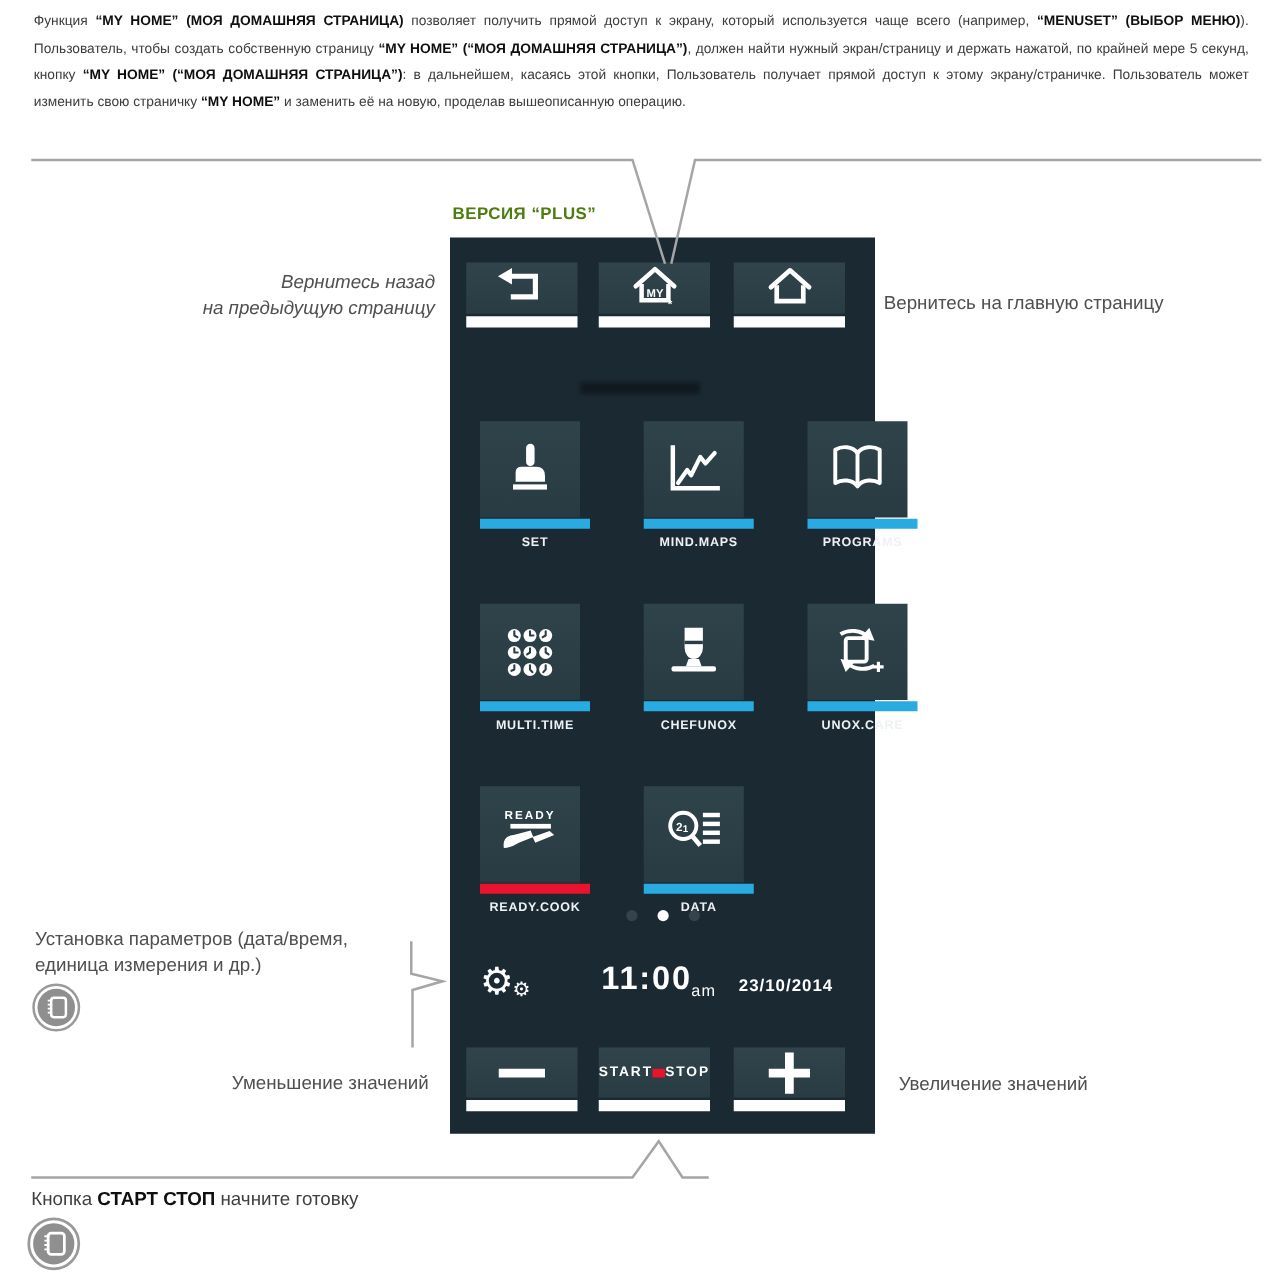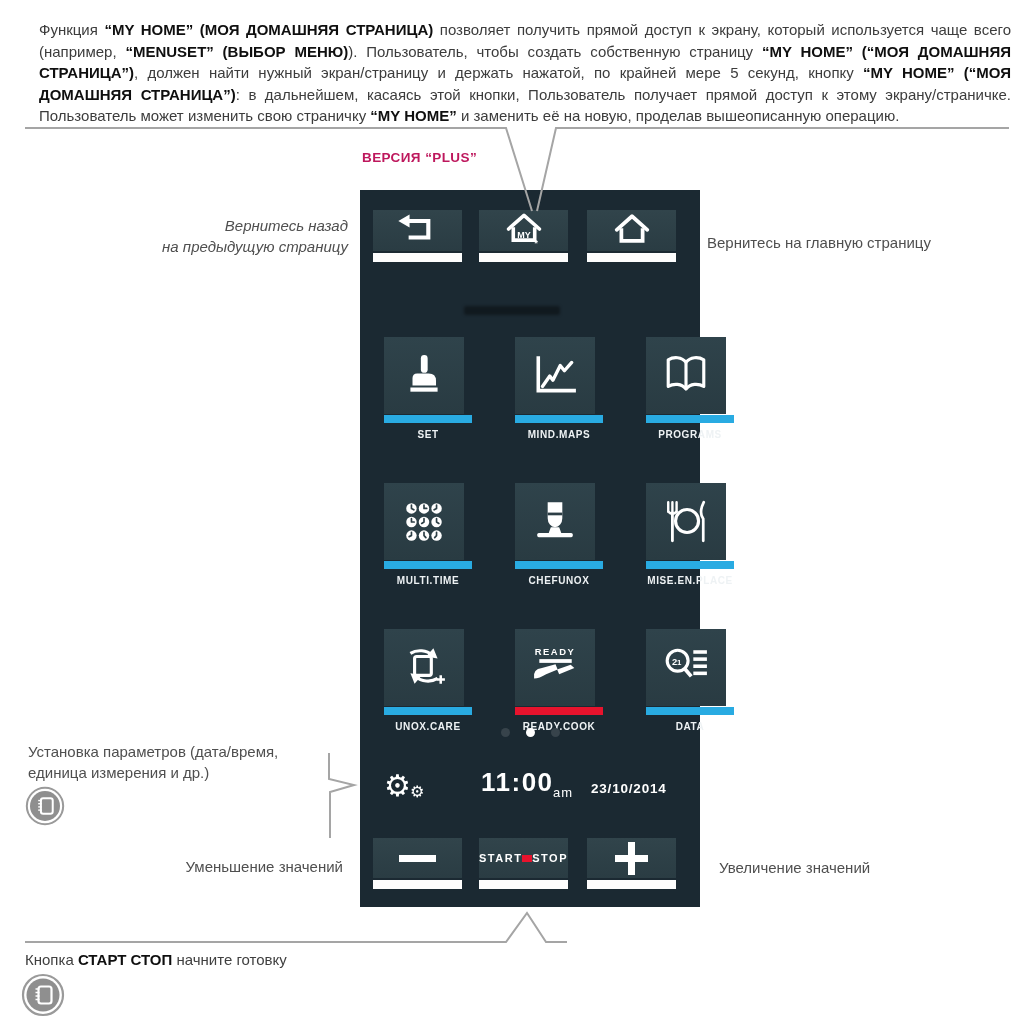--- a/index.html
+++ b/index.html
@@ -1,29 +1,29 @@
 <!DOCTYPE html>
 <html><head>
 <meta charset="utf-8">
 <style>
   html,body{margin:0;padding:0;background:#fff;}
   .page{position:relative;width:1024px;height:1024px;background:#fff;overflow:hidden;
         font-family:"Liberation Sans",sans-serif;}
 
   
-  .intro{position:absolute;left:27px;top:7px;width:972px;margin:12px;font-size:15px;
+  .intro{position:absolute;left:27px;top:7px;width:972px;margin:0;font-size:11px;
          line-height:21.6px;color:#3c3c3c;text-align:justify;}
   .intro .b, .cap .b{font-weight:bold;color:#0f0f0f;}
 
   
   .overlay{position:absolute;left:0;top:0;z-index:6;pointer-events:none;}
   .cl{fill:none;stroke:#a5a5a5;stroke-width:2;}
 
-  .version{position:absolute;left:362px;top:150px;font-size:13.5px;font-weight:bold;
-           color:#be185d;letter-spacing:0.4px;z-index:2;}
+  .version{position:absolute;left:362px;top:163px;font-size:13.5px;font-weight:bold;
+           color:#4d7c0f;letter-spacing:0.4px;z-index:2;}
 
   
   .panel{position:absolute;left:360px;top:190px;width:340px;height:717px;
          background:#1b2932;z-index:1;}
   .btn-wrap{position:absolute;width:89px;}
   .pos-1{left:13px;} .pos-2{left:119px;} .pos-3{left:227px;}
   .pbtn{display:flex;align-items:center;justify-content:center;width:89px;height:41px;
         background:linear-gradient(#31444b,#2a3c43);border:0;padding:0;cursor:pointer;}
   .underbar{width:89px;height:9px;background:#fdfdfd;margin-top:2px;}
   .nav-row{position:absolute;left:0;top:20px;width:100%;height:55px;}
@@ -198,35 +198,20 @@
               <path d="M20 27 h8 l2 5.5 h-12 z" fill="#fff"></path>
               <rect x="7" y="32.5" width="34" height="4" rx="1.5" fill="#fff"></rect>
             </svg>
           </div>
           <div class="tile-bar" style="background:#29abe2"></div>
           <div class="tile-label">CHEFUNOX</div>
         </div>
         <div class="tile">
           <div class="tile-icon">
             <svg viewBox="0 0 48 44">
-              <g stroke="#fff" fill="none" stroke-linecap="round">
-                <path d="M7 3 v9 M11 3 v9 M15 3 v9" stroke-width="2.3"></path>
-                <path d="M7 12 q4 4 8 0" stroke-width="2.3"></path>
-                <path d="M11 13 V40" stroke-width="2.7"></path>
-                <circle cx="25" cy="21" r="11" stroke-width="3"></circle>
-                <path d="M41 3 c-3.5 7 -3.5 12 -0.5 16 L40.5 40" stroke-width="2.6"></path>
-              </g>
-            </svg>
-          </div>
-          <div class="tile-bar" style="background:#29abe2"></div>
-          <div class="tile-label">MISE.EN.PLACE</div>
-        </div>
-        <div class="tile">
-          <div class="tile-icon">
-            <svg viewBox="0 0 48 44">
               <rect x="15" y="11" width="16" height="18" rx="2" fill="none" stroke="#fff" stroke-width="3"></rect>
               <path d="M11 8 a16 14 0 0 1 21 2" fill="none" stroke="#fff" stroke-width="3"></path>
               <polygon points="33,3 37,13 26,11" fill="#fff"></polygon>
               <path d="M37 32 a16 14 0 0 1 -21 -2" fill="none" stroke="#fff" stroke-width="3"></path>
               <polygon points="15,37 11,27 22,29" fill="#fff"></polygon>
               <path d="M40 29 v8 M36 33 h8" stroke="#fff" stroke-width="2.4"></path>
             </svg>
           </div>
           <div class="tile-bar" style="background:#29abe2"></div>
           <div class="tile-label">UNOX.CARE</div>

